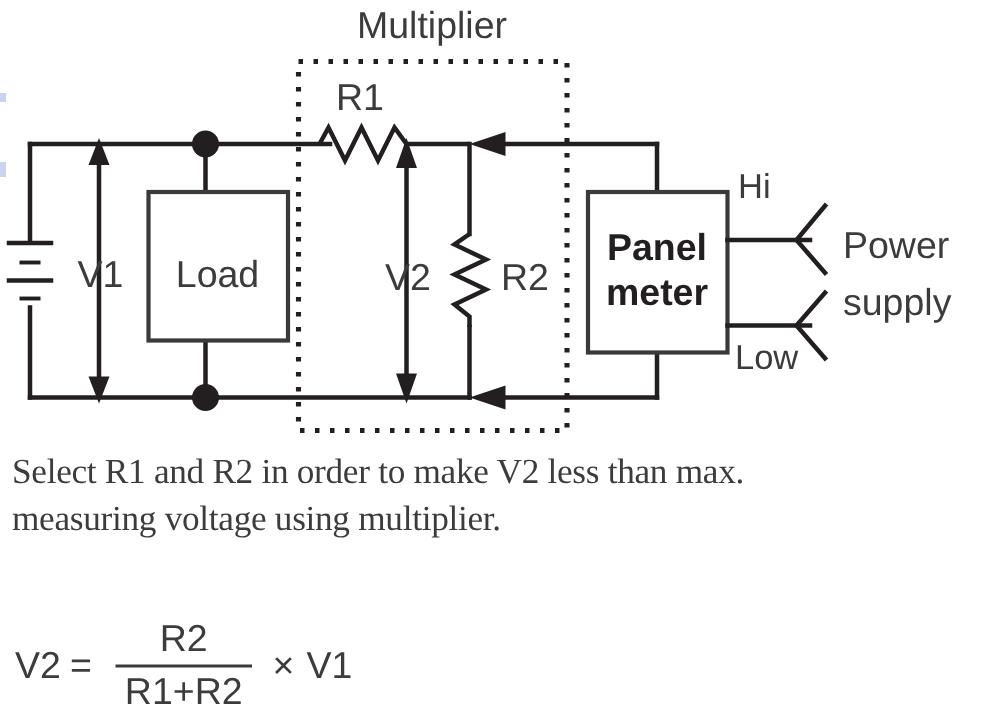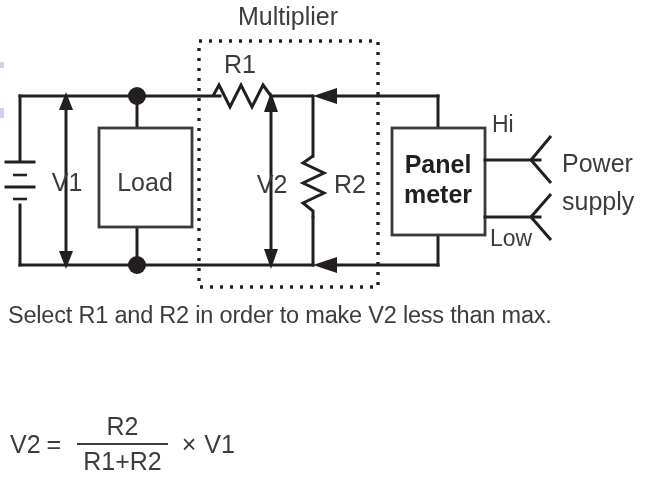--- a/index.html
+++ b/index.html
@@ -89,21 +89,21 @@
     font-size: 25px;
     font-weight: bold;
   }
   #captions {
     position: absolute;
     left: 8px;
     top: 300px;
     width: 660px;
   }
   .cap-line {
-    font-family: Liberation Sans, sans-serif;
+    font-family: Liberation Serif, serif;
     font-size: 23.5px;
     color: #3c3c3e;
     line-height: 31px;
     white-space: nowrap;
     letter-spacing: -0.2px;
   }
   #formula {
     position: absolute;
     left: 10px;
     top: 412px;
@@ -236,20 +236,21 @@
 
     <path class="conn" d="M 551 194 L 531 217 L 551 240"></path>
 
     <text class="lbl" x="562" y="172" text-anchor="start">Power</text>
     <text class="lbl" x="562" y="210" text-anchor="start">supply</text>
 
   </svg>
 
   <div id="captions">
     <div class="cap-line">Select R1 and R2 in order to make V2 less than max.</div>
+    <div class="cap-line">measuring voltage using multiplier.</div>
   </div>
 
   <div id="formula">
     <span class="lhs">V2</span>
     <span class="eq">=</span>
     <span class="frac">
       <span class="num">R2</span>
       <span class="bar"></span>
       <span class="den">R1+R2</span>
     </span>

